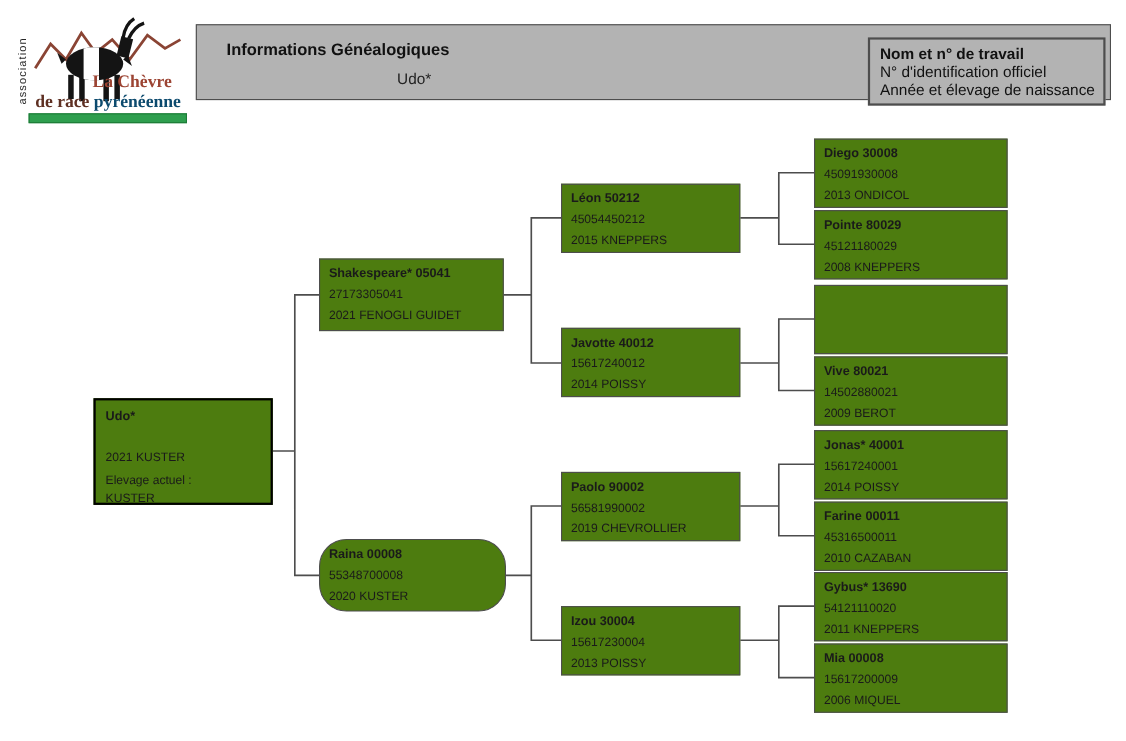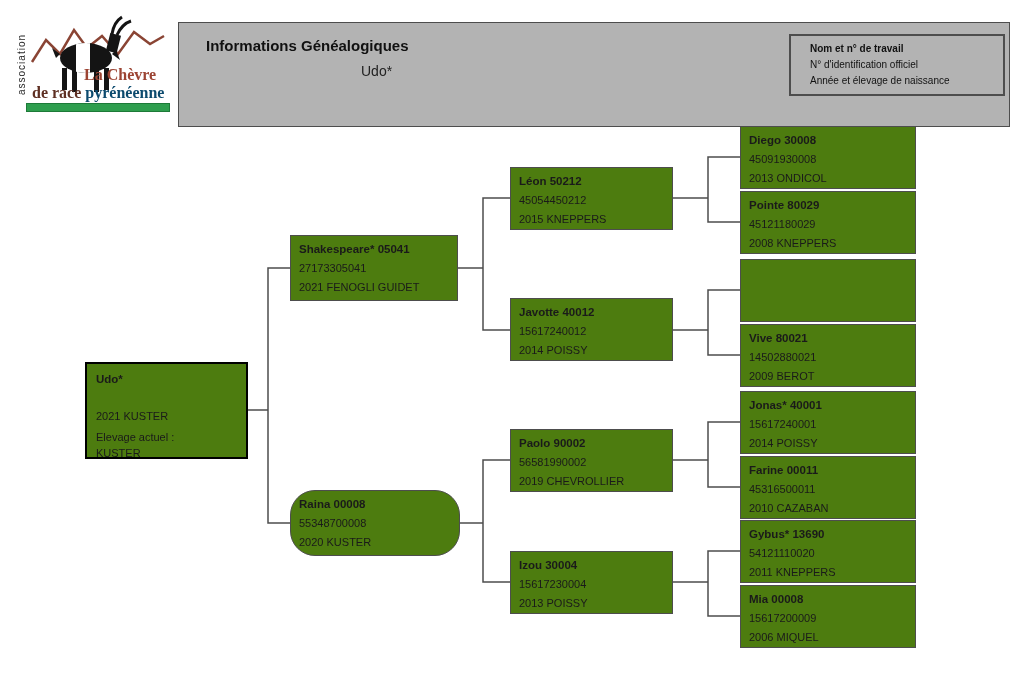--- a/index.html
+++ b/index.html
@@ -13,27 +13,27 @@
     font-size:10px;letter-spacing:1px;color:#262626;
     writing-mode:vertical-rl;transform:rotate(180deg);text-align:center;}
   .logo-art{position:absolute;left:12px;top:0px;}
   .logo-name1{position:absolute;left:66px;top:52px;font-family:"Liberation Serif",serif;
     font-weight:bold;font-size:16px;color:#9c4433;white-space:nowrap;}
   .logo-name2{position:absolute;left:14px;top:70px;font-family:"Liberation Serif",serif;
     font-weight:bold;font-size:16px;white-space:nowrap;color:#5e2f22;}
   .logo-name2 .accent{color:#0c4a6e;}
   .green-bar{position:absolute;left:8px;top:89px;width:142px;height:7px;background:#2e9e4e;border:1px solid #1d7a38;}
   
-  .header-bar{position:absolute;left:178px;top:22px;width:832px;height:105px;
+  .header-bar{position:absolute;left:178px;top:22px;width:832px;height:69px;
     background:#b3b3b3;border:1px solid #4d4d4d;box-sizing:border-box;}
   .header-title{position:absolute;left:27px;top:14px;font-size:15px;font-weight:bold;color:#111;}
   .header-subject{position:absolute;left:182px;top:40px;font-size:14px;color:#222;}
   .legend-box{position:absolute;left:610px;top:11px;width:216px;height:62px;
     background:#b3b3b3;border:2px solid #4d4d4d;box-sizing:border-box;padding:5px 9px;}
-  .legend-box div{font-size:10px;line-height:16px;color:#111;white-space:nowrap;margin-left:10px;}
+  .legend-box div{font-size:14px;line-height:16px;color:#111;white-space:nowrap;}
   .legend-box .l1{font-weight:bold;}
   
   .connectors{position:absolute;left:0;top:0;width:1024px;height:674px;pointer-events:none;}
   .pbox{position:absolute;background:#4d7c0f;border:1px solid #4d4d4d;box-sizing:border-box;
     padding:4px 8px;font-size:11px;line-height:19px;white-space:nowrap;overflow:hidden;}
   .pbox .nm{font-weight:bold;font-size:11.5px;display:block;}
   .pbox .ln{display:block;}
   .subject-box{border:2px solid #000;padding:6px 9px;}
   .subject-box .nm{display:block;margin-bottom:18px;}
   .subject-box .birth{display:block;margin-bottom:4px;line-height:18px;}

